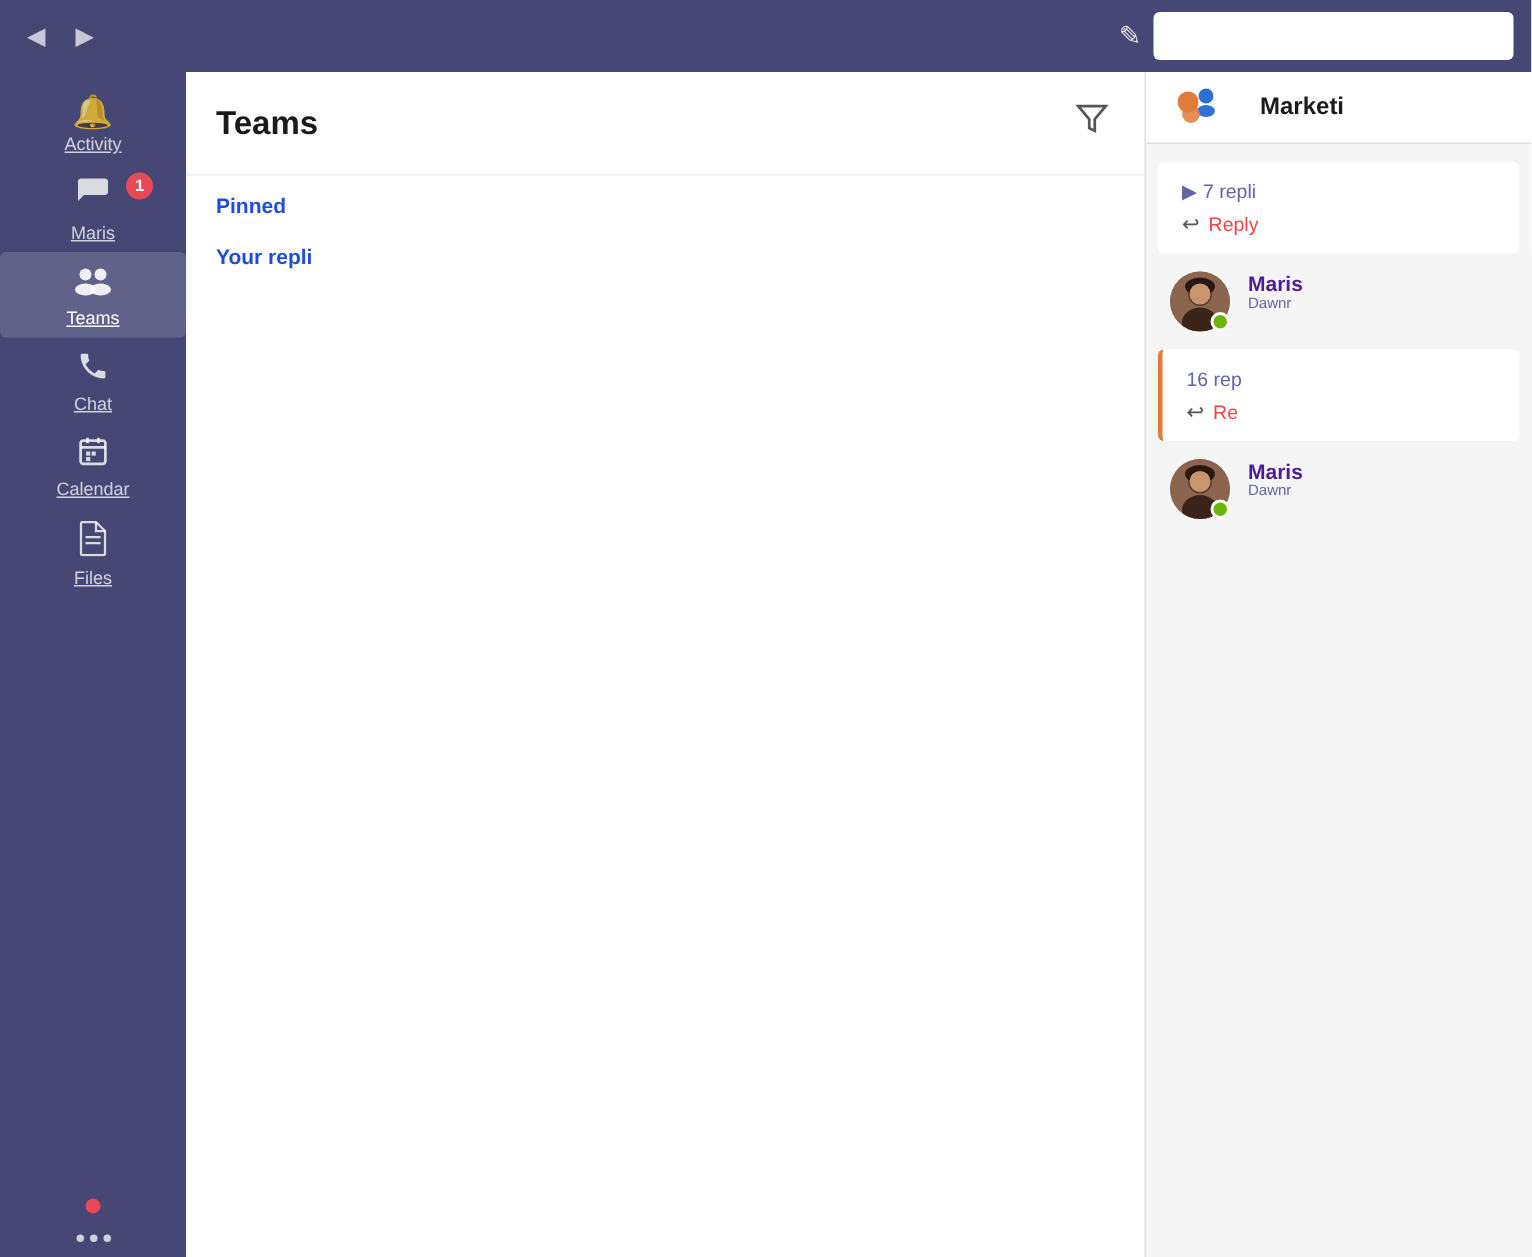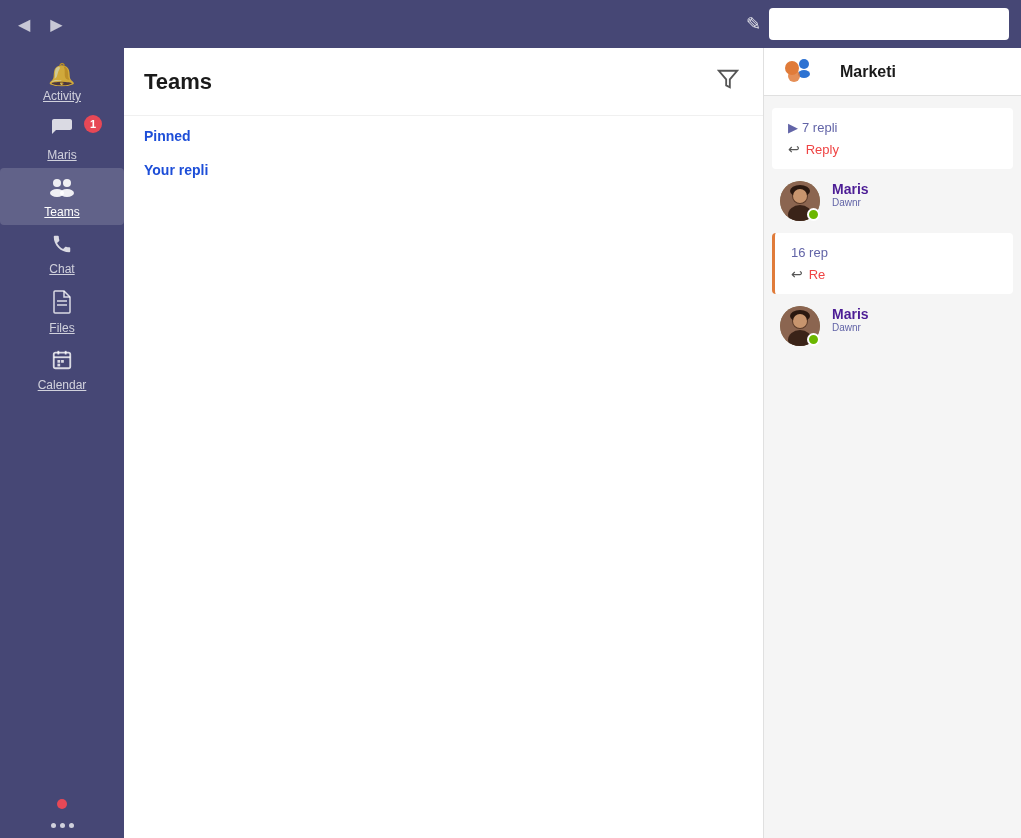--- a/index.html
+++ b/index.html
@@ -323,43 +323,43 @@
       <span class="sidebar-icon">
         <svg width="22" height="22" viewBox="0 0 24 24" fill="none">
           <path d="M6.6 10.8c1.4 2.8 3.8 5.1 6.6 6.6l2.2-2.2c.3-.3.7-.4 1-.2 1.1.4 2.3.6 3.6.6.6 0 1 .4 1 1V20c0 .6-.4 1-1 1-9.4 0-17-7.6-17-17 0-.6.4-1 1-1h3.5c.6 0 1 .4 1 1 0 1.3.2 2.5.6 3.6.1.3 0 .7-.2 1L6.6 10.8z" fill="rgba(255,255,255,0.8)"></path>
         </svg>
       </span>
       <span class="sidebar-label">Chat</span>
     </div>
 
     <div class="sidebar-item">
       <span class="sidebar-icon">
-        <svg width="20" height="24" viewBox="0 0 20 24" fill="none">
-          <path d="M12 1H3C2.4 1 2 1.4 2 2v20c0 .6.4 1 1 1h14c.6 0 1-.4 1-1V7l-6-6z" stroke="rgba(255,255,255,0.8)" stroke-width="1.5" fill="none"></path>
-          <path d="M12 1v6h6" stroke="rgba(255,255,255,0.8)" stroke-width="1.5" fill="none"></path>
-          <line x1="5" y1="11" x2="15" y2="11" stroke="rgba(255,255,255,0.8)" stroke-width="1.5"></line>
-          <line x1="5" y1="15" x2="15" y2="15" stroke="rgba(255,255,255,0.8)" stroke-width="1.5"></line>
-        </svg>
-      </span>
-      <span class="sidebar-label">Files</span>
-    </div>
-
-    <div class="sidebar-item">
-      <span class="sidebar-icon">
         <svg width="22" height="22" viewBox="0 0 24 24" fill="none">
           <rect x="3" y="4" width="18" height="17" rx="2" stroke="rgba(255,255,255,0.8)" stroke-width="2" fill="none"></rect>
           <line x1="3" y1="9" x2="21" y2="9" stroke="rgba(255,255,255,0.8)" stroke-width="2"></line>
           <line x1="8" y1="2" x2="8" y2="6" stroke="rgba(255,255,255,0.8)" stroke-width="2"></line>
           <line x1="16" y1="2" x2="16" y2="6" stroke="rgba(255,255,255,0.8)" stroke-width="2"></line>
           <rect x="7" y="12" width="3" height="3" fill="rgba(255,255,255,0.8)"></rect>
           <rect x="11" y="12" width="3" height="3" fill="rgba(255,255,255,0.8)"></rect>
           <rect x="7" y="16" width="3" height="3" fill="rgba(255,255,255,0.8)"></rect>
         </svg>
       </span>
       <span class="sidebar-label">Calendar</span>
+    </div>
+
+    <div class="sidebar-item">
+      <span class="sidebar-icon">
+        <svg width="20" height="24" viewBox="0 0 20 24" fill="none">
+          <path d="M12 1H3C2.4 1 2 1.4 2 2v20c0 .6.4 1 1 1h14c.6 0 1-.4 1-1V7l-6-6z" stroke="rgba(255,255,255,0.8)" stroke-width="1.5" fill="none"></path>
+          <path d="M12 1v6h6" stroke="rgba(255,255,255,0.8)" stroke-width="1.5" fill="none"></path>
+          <line x1="5" y1="11" x2="15" y2="11" stroke="rgba(255,255,255,0.8)" stroke-width="1.5"></line>
+          <line x1="5" y1="15" x2="15" y2="15" stroke="rgba(255,255,255,0.8)" stroke-width="1.5"></line>
+        </svg>
+      </span>
+      <span class="sidebar-label">Files</span>
     </div>
 
     <div class="sidebar-spacer"></div>
     <div class="sidebar-dot"></div>
     <div class="sidebar-more">
       <div class="dot-menu"></div>
       <div class="dot-menu"></div>
       <div class="dot-menu"></div>
     </div>
   </div>

